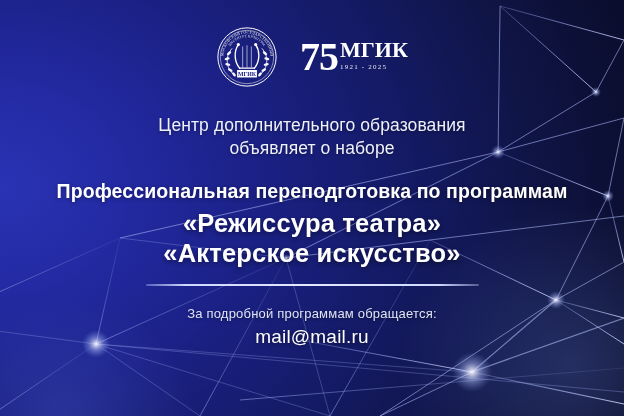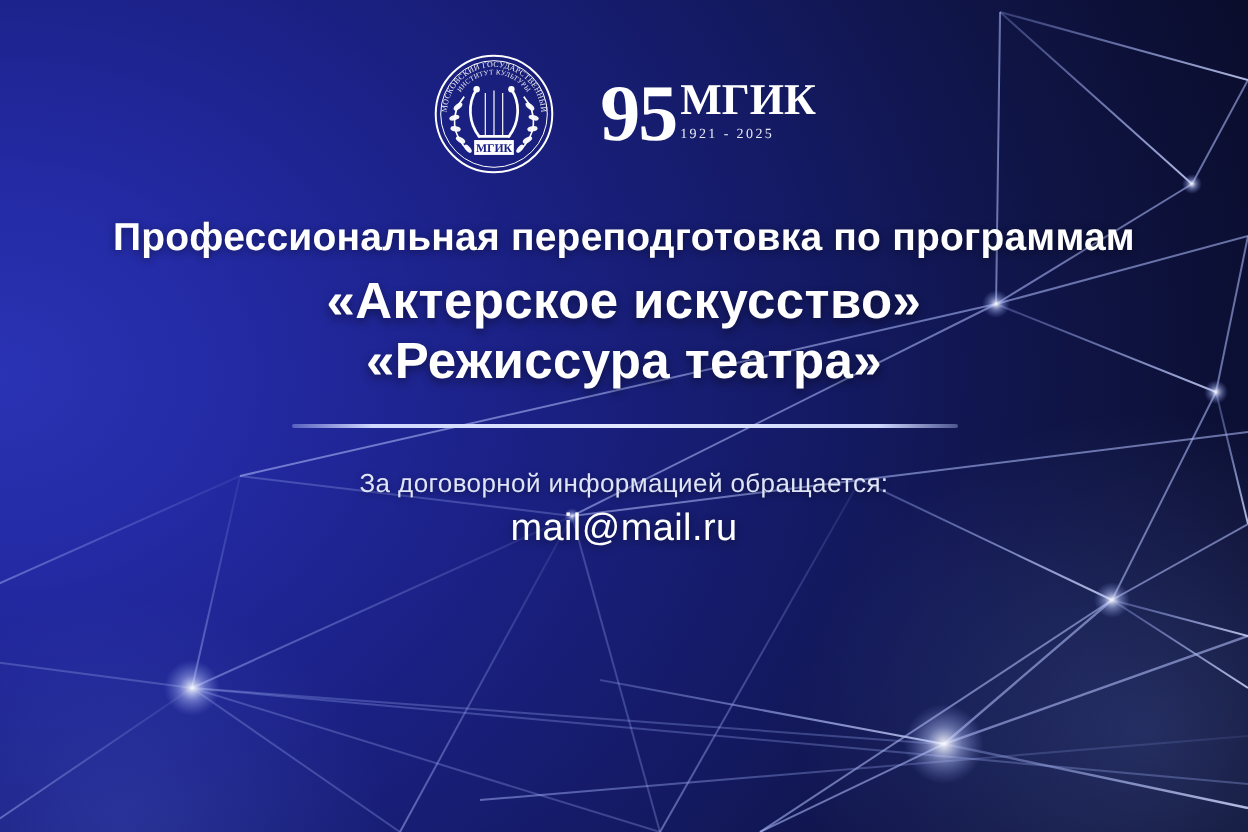--- a/index.html
+++ b/index.html
@@ -283,36 +283,40 @@
         </g>
         <g fill="#ffffff">
           <circle cx="36" cy="30" r="2.6"></circle>
           <circle cx="64" cy="30" r="2.6"></circle>
         </g>
         <rect x="34" y="71" width="32" height="12" fill="#ffffff"></rect>
         <text x="50" y="80.5" text-anchor="middle" font-family="Liberation Serif, serif" font-size="9.5" font-weight="700" fill="#1b2186">МГИК</text>
       </svg>
 
       <div class="anniv">
-        <span class="anniv-num">95</span>
+        <span class="anniv-num">75</span>
         <span class="anniv-right">
           <span class="anniv-abbr">МГИК</span>
           <span class="anniv-years">1921 - 2025</span>
         </span>
       </div>
     </div>
 
+    <div class="intro">
+      <span class="l1">Центр дополнительного образования</span>
+      <span class="l2">объявляет о наборе</span>
+    </div>
 
     <div class="headline">Профессиональная переподготовка по программам</div>
 
     <div class="programs">
+      <span>«Режиссура театра»</span>
       <span>«Актерское искусство»</span>
-      <span>«Режиссура театра»</span>
     </div>
 
     <div class="divider"></div>
 
 
-    <div class="contact">За договорной  информацией обращается:</div>
+    <div class="contact">За подробной  программам обращается:</div>
     <div class="email">mail@mail.ru</div>
 
   </div>
 </div>
 
 </body></html>

